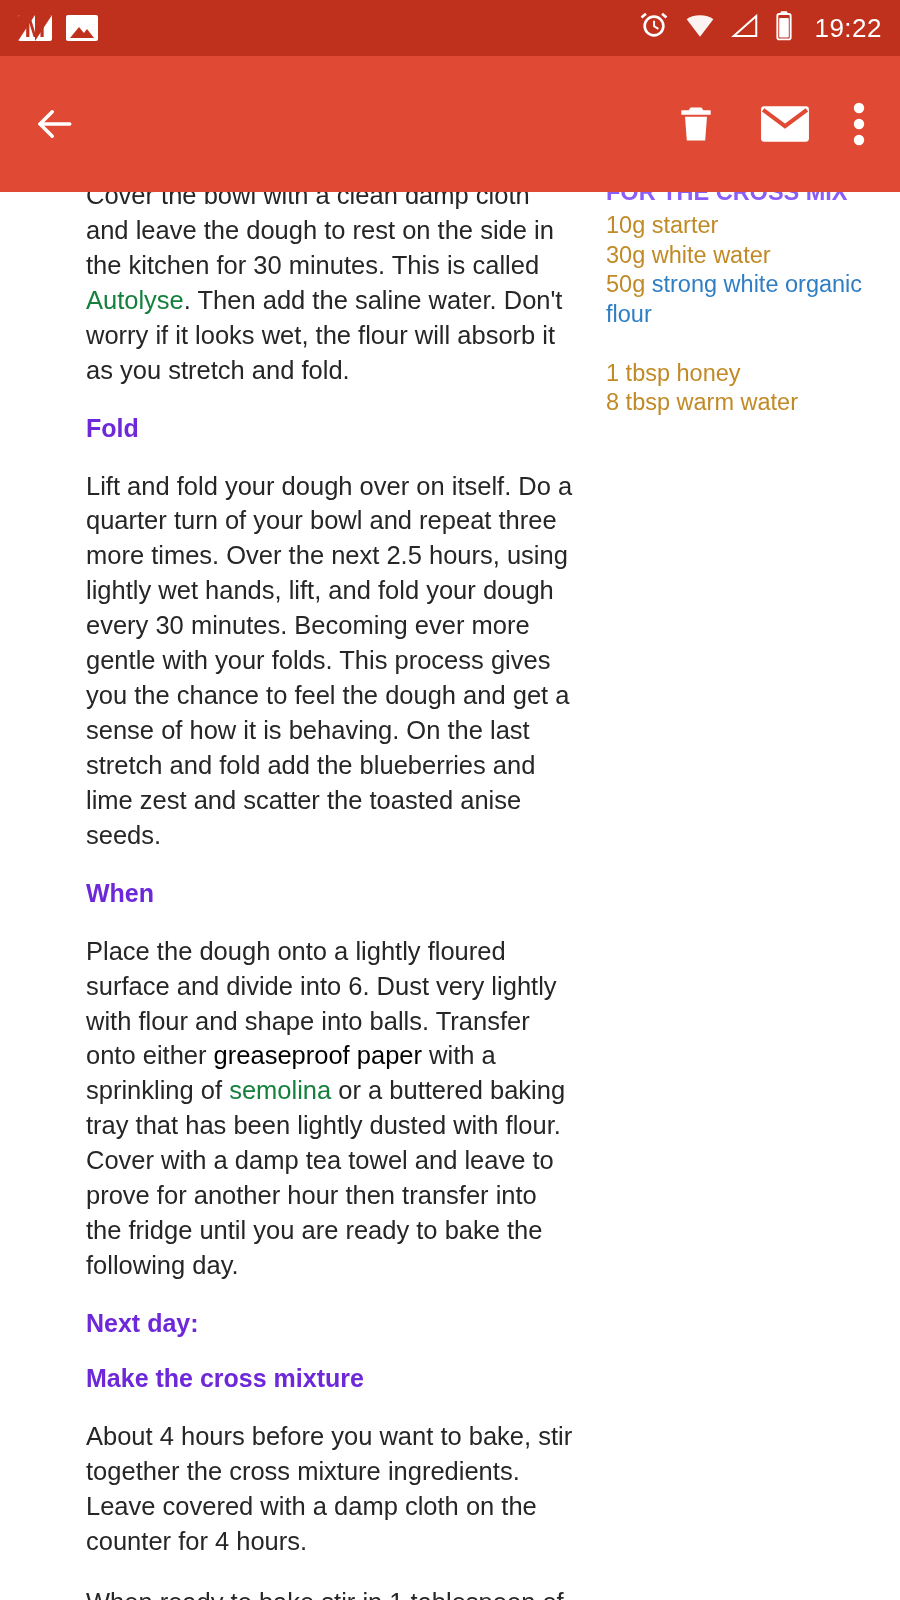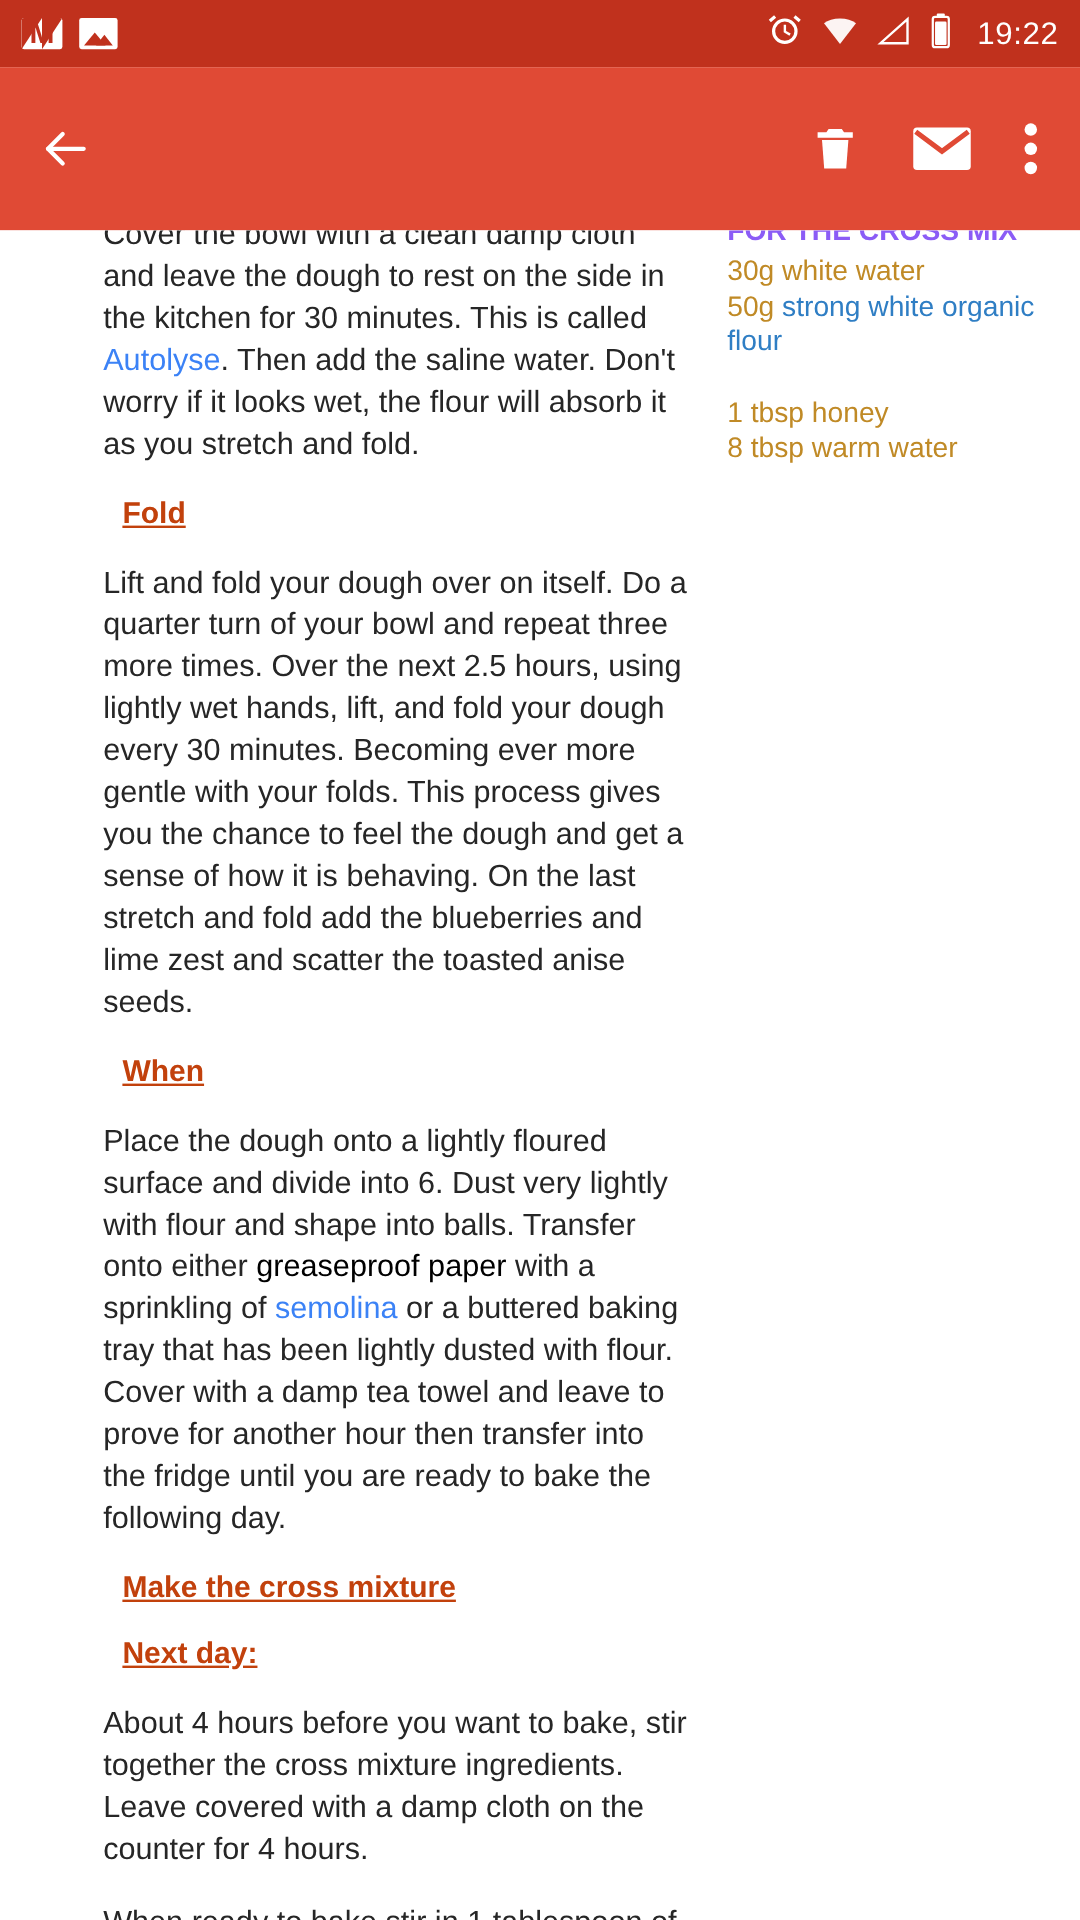--- a/index.html
+++ b/index.html
@@ -125,26 +125,25 @@
     font-size: 25.5px;
     line-height: 1.37;
     color: #262626;
     margin: 0 0 26px 0;
     font-family: "Liberation Sans", sans-serif;
   }
   .body-text.first { margin-top: 0; }
   .sub-head {
     font-size: 25px;
     font-weight: bold;
-    color: #c2410c;
-    margin: 0 0 26px 16px;
-    text-decoration: underline;
+    color: #6d28d9;
+    margin: 0 0 26px 0;
   }
   a.lnk { color: #000000; text-decoration: none; }
-  a.lnk-amber { color: #3b82f6; text-decoration: none; }
+  a.lnk-amber { color: #15803d; text-decoration: none; }
 
   .side-block { margin-bottom: 30px; }
   .side-head {
     color: #8b5cf6;
     font-weight: bold;
     font-size: 23.5px;
     line-height: 1.25;
     margin: 0 0 4px 0;
   }
   .side-line {
@@ -234,35 +233,36 @@
       <p class="body-text first"><span>Cover the bowl with a clean damp cloth and leave the dough to rest on the side in the kitchen for 30 minutes. This is called </span><a class="lnk-amber" href="#">Autolyse</a><span>. Then add the saline water. Don't worry if it looks wet, the flour will absorb it as you stretch and fold.</span></p>
 
       <p class="sub-head">Fold</p>
 
       <p class="body-text">Lift and fold your dough over on itself. Do a quarter turn of your bowl and repeat three more times. Over the next 2.5 hours, using lightly wet hands, lift, and fold your dough every 30 minutes. Becoming ever more gentle with your folds. This process gives you the chance to feel the dough and get a sense of how it is behaving. On the last stretch and fold add the blueberries and lime zest and scatter the toasted anise seeds.</p>
 
       <p class="sub-head">When</p>
 
       <p class="body-text"><span>Place the dough onto a lightly floured surface and divide into 6. Dust very lightly with flour and shape into balls. Transfer onto either </span><a class="lnk" href="#">greaseproof paper</a><span> with a sprinkling of </span><a class="lnk-amber" href="#">semolina</a><span> or a buttered baking tray that has been lightly dusted with flour. Cover with a damp tea towel and leave to prove for another hour then transfer into the fridge until you are ready to bake the following day.</span></p>
 
+      <p class="sub-head">Next day:</p>
+
       <p class="sub-head">Make the cross mixture</p>
-
-      <p class="sub-head">Next day:</p>
 
       <p class="body-text">About 4 hours before you want to bake, stir together the cross mixture ingredients. Leave covered with a damp cloth on the counter for 4 hours.</p>
 
       <p class="body-text">When ready to bake stir in 1 tablespoon of caster sugar and add more water until it is viscous enough to pipe easily but not run.</p>
 
     </div>
 
     <div class="col-side">
 
 
       <div class="side-block">
         <p class="side-head">FOR THE CROSS MIX</p>
+        <p class="side-line">10g starter</p>
         <p class="side-line">30g white water</p>
         <p class="side-line"><span>50g </span><a class="lnk" href="#">strong white organic flour</a></p>
       </div>
 
       <div class="side-block">
         <p class="side-line">1 tbsp honey</p>
         <p class="side-line">8 tbsp warm water</p>
       </div>
 
     </div>

